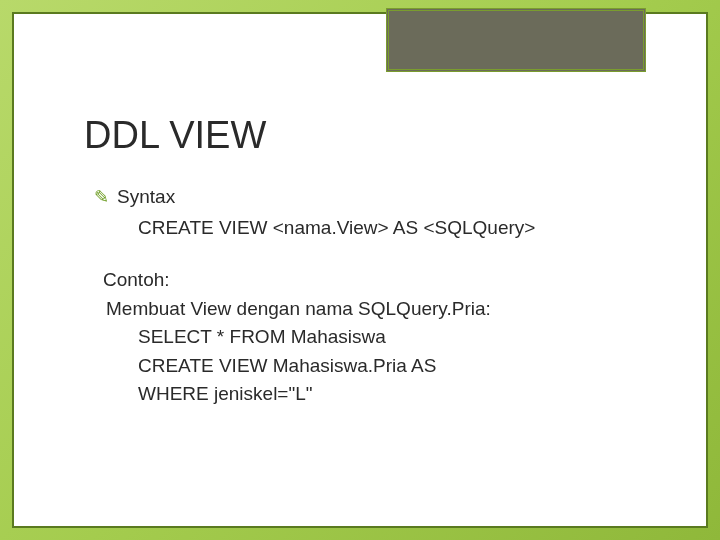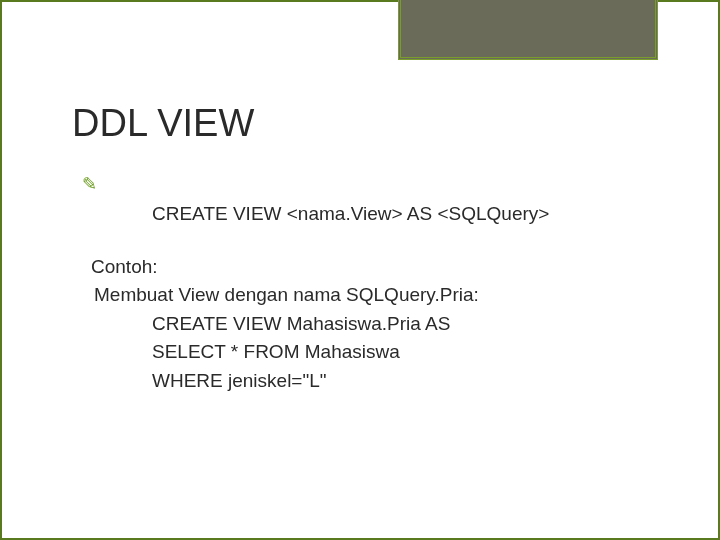--- a/index.html
+++ b/index.html
@@ -8,20 +8,21 @@
     width: 720px;
     height: 540px;
     background: linear-gradient(135deg, #b8d96a 0%, #a4cc4e 50%, #8fb83a 100%);
     font-family: Arial, Helvetica, sans-serif;
     overflow: hidden;
   }
   .slide-outer {
     box-sizing: border-box;
     width: 720px;
     height: 540px;
+    padding: 12px;
   }
   .slide {
     background: #ffffff;
     width: 100%;
     height: 100%;
     position: relative;
     border: 2px solid #5a7a1f;
     box-sizing: border-box;
   }
   .corner-box {
@@ -56,47 +57,48 @@
     align-items: baseline;
     margin-bottom: 2px;
     margin-left: 10px;
   }
   .bullet-icon {
     color: #6b9b1f;
     font-size: 18px;
     margin-right: 8px;
     font-family: "Segoe Script", cursive;
   }
-  .indent-1 { margin-left: 80px; }
+  .indent-1 { margin-left: 54px; }
   .indent-05 { margin-left: 19px; }
   .indent-07 { margin-left: 22px; }
   .spacer { height: 24px; }
 </style>
 </head>
 <body>
 
 <div class="slide-outer">
   <div class="slide">
     <div class="corner-box"></div>
 
     <div class="content">
       <h1 class="title">DDL VIEW</h1>
 
       <div class="body">
 
         <div class="bullet-line">
           <span class="bullet-icon">✎</span>
+          <span>Syntax</span>
         </div>
 
         <div class="indent-1">CREATE VIEW &lt;nama.View&gt; AS &lt;SQLQuery&gt;</div>
 
         <div class="spacer"></div>
 
         <div class="indent-05">Contoh:</div>
         <div class="indent-07">Membuat View dengan nama SQLQuery.Pria:</div>
+        <div class="indent-1">SELECT * FROM Mahasiswa</div>
         <div class="indent-1">CREATE VIEW Mahasiswa.Pria AS</div>
-        <div class="indent-1">SELECT * FROM Mahasiswa</div>
         <div class="indent-1">WHERE jeniskel="L"</div>
 
       </div>
     </div>
   </div>
 </div>
 
 </body></html>

